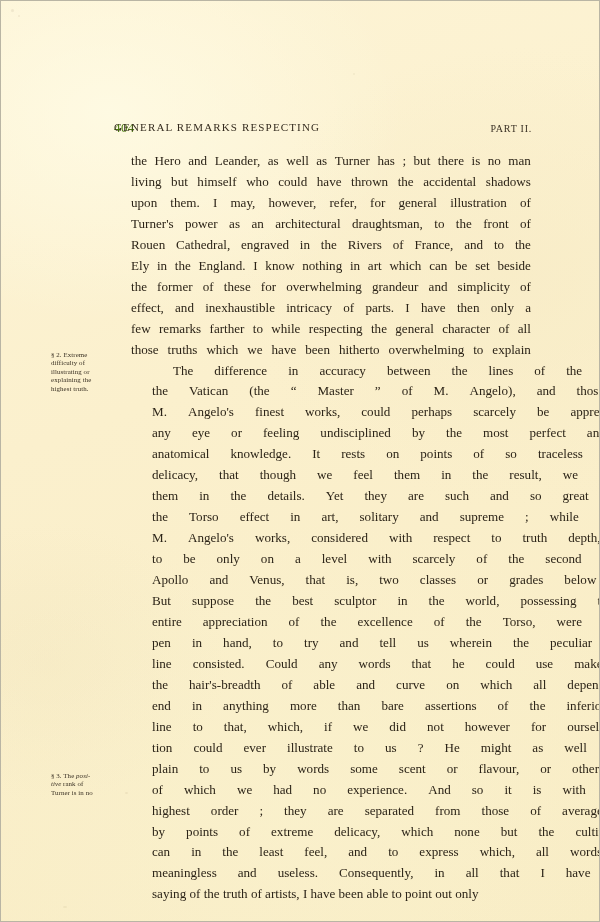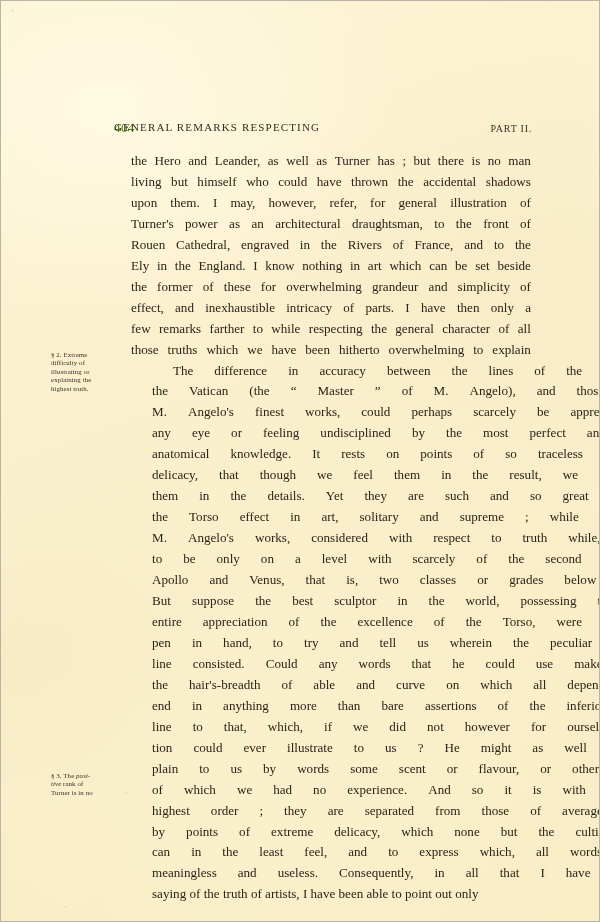--- a/index.html
+++ b/index.html
@@ -387,21 +387,21 @@
           </span>
           <span class="line justify">
             <span>M.</span>
             <span>Angelo's</span>
             <span>works,</span>
             <span>considered</span>
             <span>with</span>
             <span>respect</span>
             <span>to</span>
             <span>truth</span>
-            <span>while,</span>
+            <span>depth,</span>
             <span>are</span>
           </span>
           <span class="line justify">
             <span>to</span>
             <span>be</span>
             <span>only</span>
             <span>on</span>
             <span>a</span>
             <span>level</span>
             <span>with</span>

